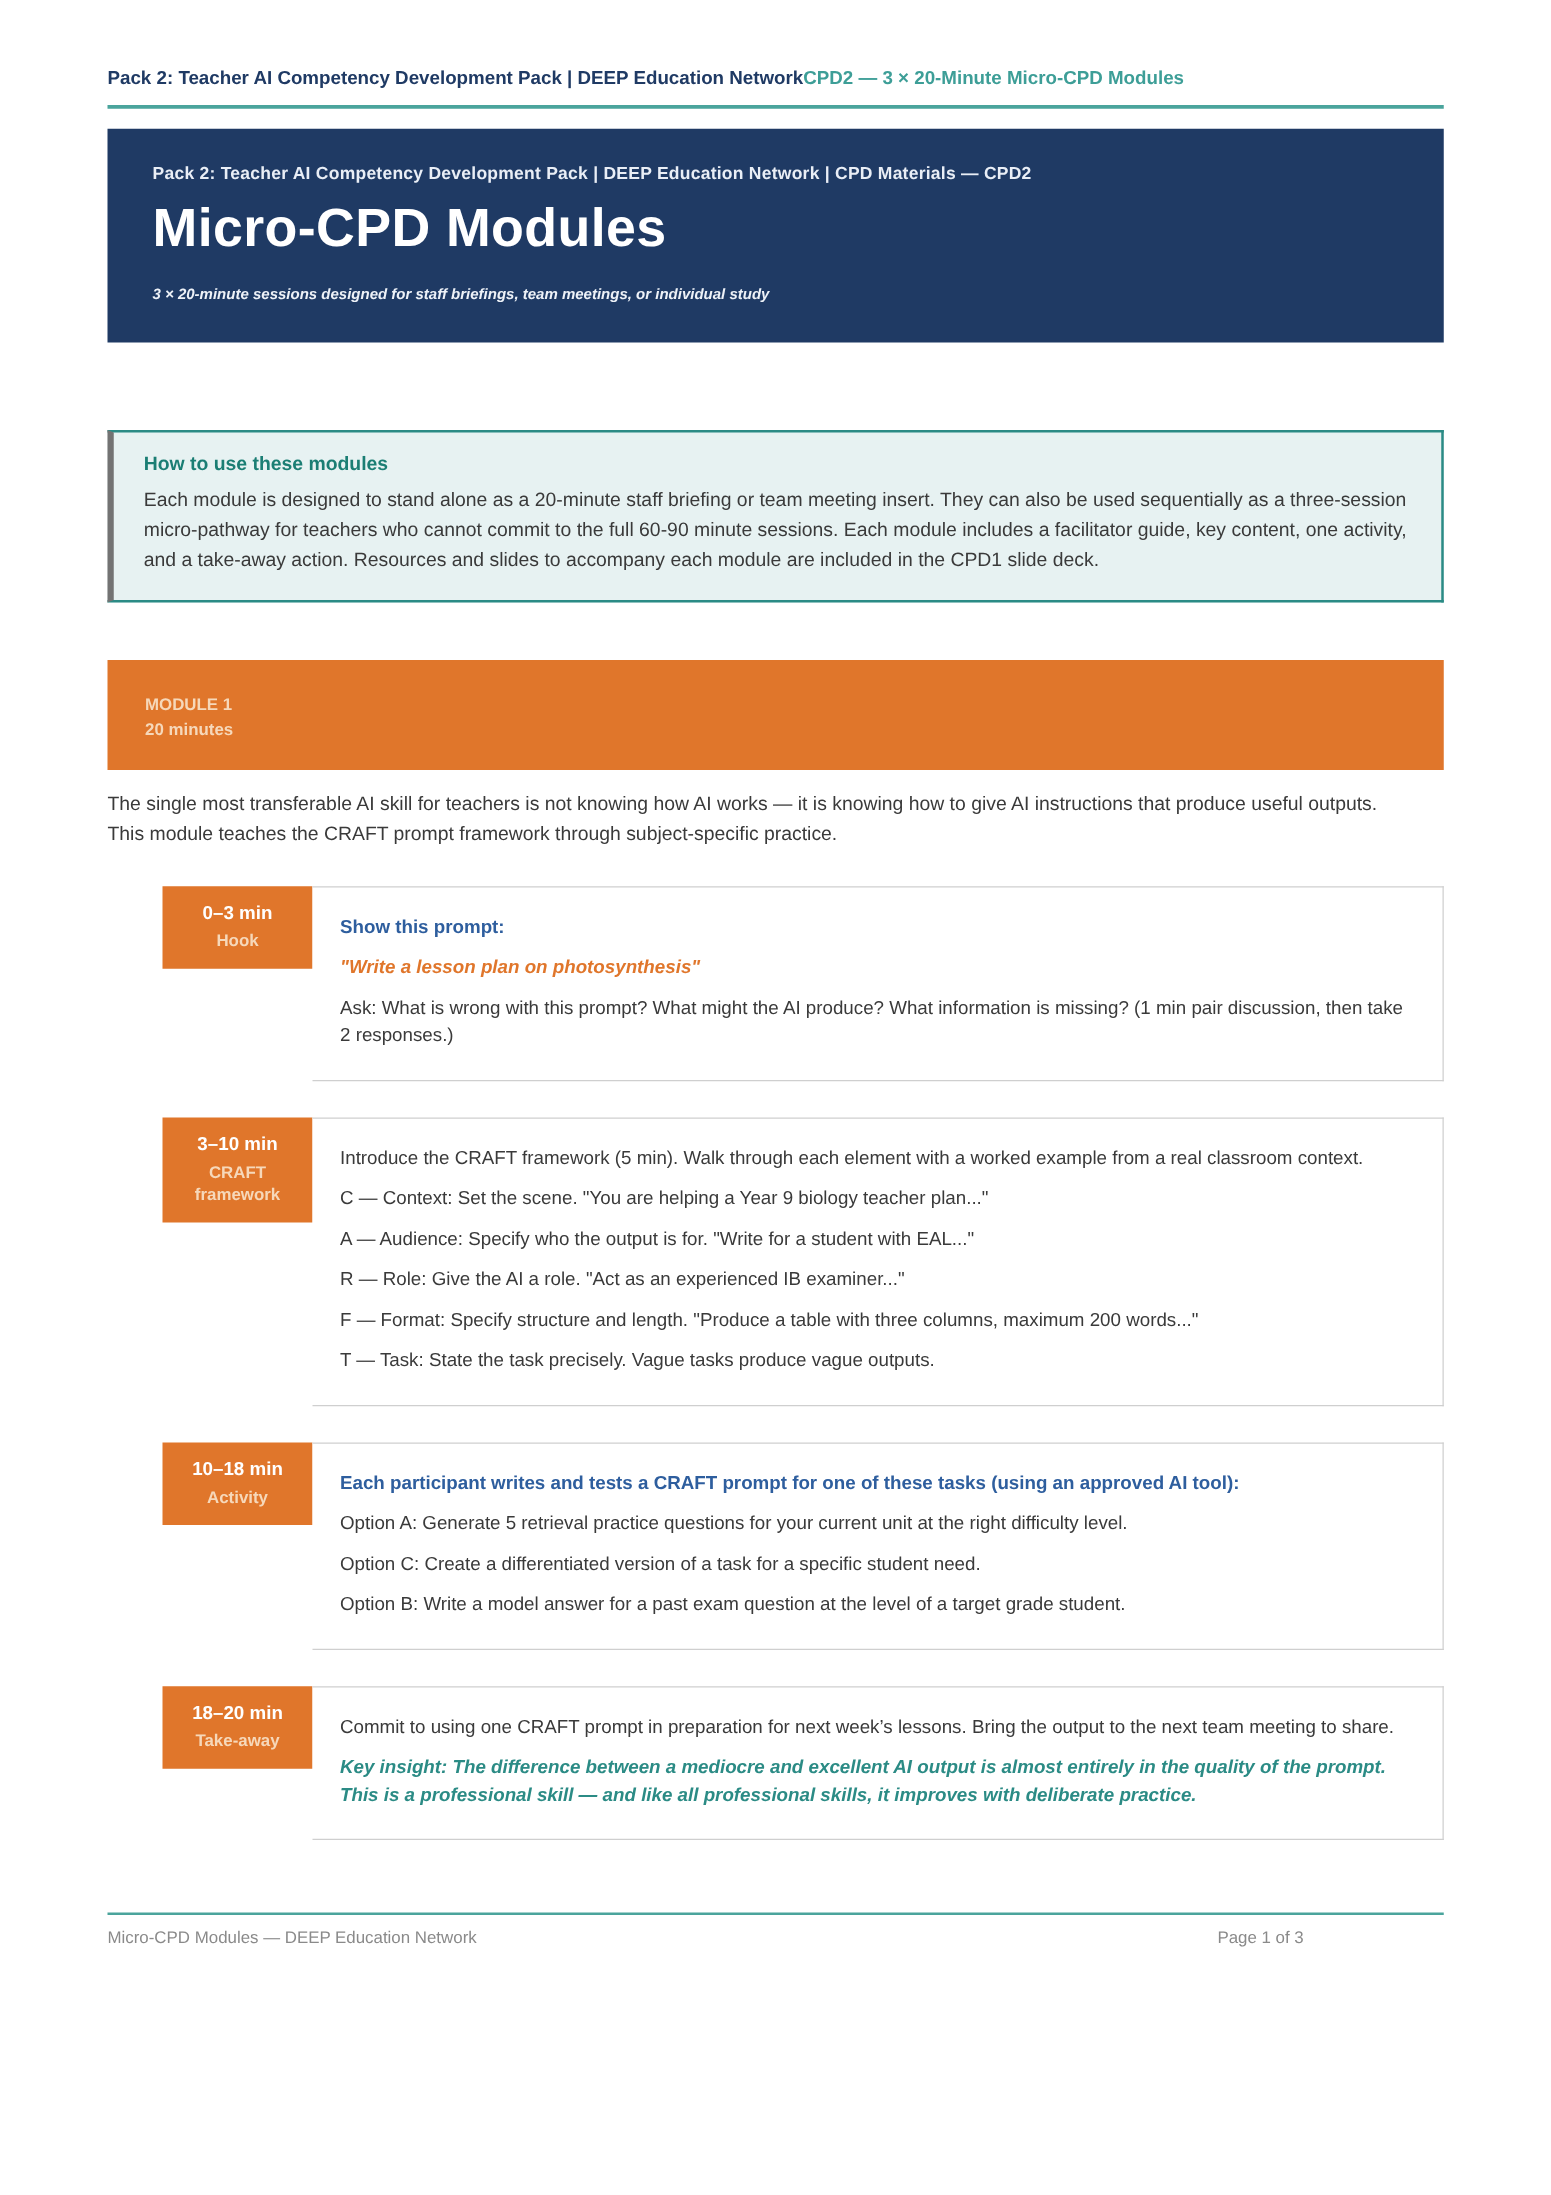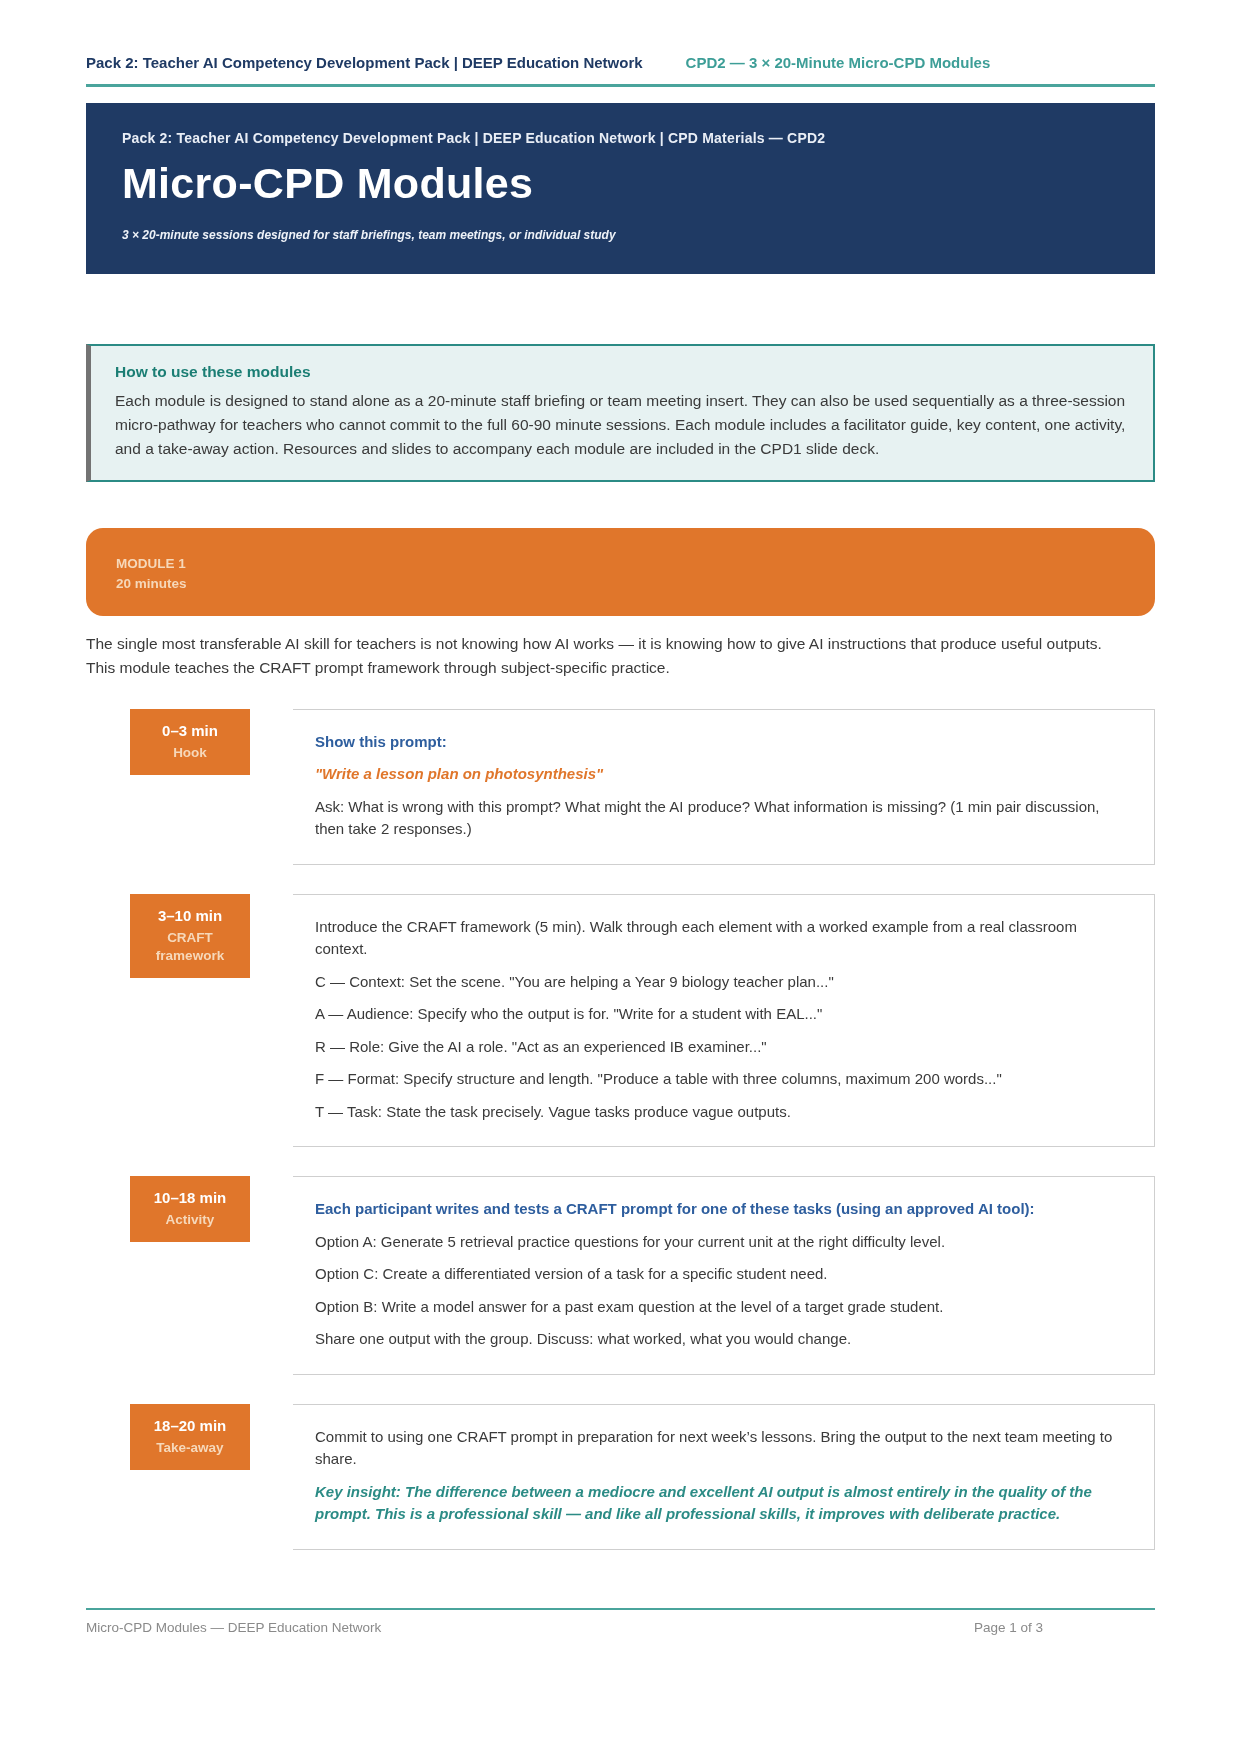--- a/index.html
+++ b/index.html
@@ -1,20 +1,20 @@
 <!DOCTYPE html>
 <html style="--navy: #1f3a64; --teal: #2b8b85; --teal-light: #4aa49c; --teal-text: #3d9e97; --orange: #e0762b; --heading-blue: #2e5e9e; --info-bg: #e7f2f2; --cream: #f6d8ba;"><head>
 <meta charset="utf-8">
 <style>
   :root{
     --navy:#1f3a64; --teal:#2b8b85; --teal-light:#4aa49c; --teal-text:#3d9e97;
     --orange:#e0762b; --heading-blue:#2e5e9e; --body-text:#3a3a3a;
     --info-bg:#e7f2f2; --cream:#f6d8ba; --footer-gray:#8a8a8a;
   }
-  *{box-sizing:border-box;gap:43px;}
+  *{box-sizing:border-box;}
   html,body{margin:0;padding:0;}
   body{
     width:1241px;height:1756px;overflow:hidden;background:#fff;
     padding:54px 86px 0;
     font-family:"Liberation Sans",sans-serif;color:var(--body-text);
   }
   
   .doc-header{
     display:flex;flex-wrap:nowrap;white-space:nowrap;
     font-size:15px;padding-bottom:13px;border-bottom:3px solid var(--teal-light);
@@ -28,21 +28,21 @@
   .banner-sub{margin-top:20px;font-size:12px;font-style:italic;font-weight:600;color:#eef2f8;}
   
   .infobox{
     margin-top:70px;background:var(--info-bg);
     border:2px solid var(--teal);border-left:5px solid #737373;
     padding:17px 24px 19px;
   }
   .infobox-heading{margin:0 0 8px;font-size:15.5px;font-weight:700;color:#1b7e74;}
   .infobox-body{margin:0;font-size:15.5px;line-height:1.55;}
   
-  .modbanner{margin-top:46px;background:var(--orange);color:#fff;display:flex;padding:21px 30px 25px;border-radius:17px;}
+  .modbanner{margin-top:46px;background:var(--orange);color:#fff;display:flex;padding:21px 30px 25px;}
   .modbanner-left{flex:0 0 152px;padding-top:7px;}
   .mod-label{display:block;font-size:13.5px;font-weight:700;color:var(--cream);}
   .mod-duration{display:block;margin-top:5px;font-size:13.5px;font-weight:600;color:var(--cream);}
   .mod-title{margin:0;font-size:29px;font-weight:700;}
   .mod-sub{margin-top:14px;font-size:15px;font-style:italic;font-weight:600;color:var(--cream);}
   
   .intro{font-size:15.5px;line-height:1.55;max-width:1040px;}
   
   .row{display:flex;align-items:flex-start;margin-top:29px;padding-left:44px;}
   .row-label{
@@ -120,21 +120,20 @@
     <div class="row">
       <div class="row-label">
         <span class="row-time">10–18 min</span>
         <span class="row-phase">Activity</span>
       </div>
       <div class="row-content">
         <p class="b-heading">Each participant writes and tests a CRAFT prompt for one of these tasks (using an approved AI tool):</p>
         <p class="b-text">Option A: Generate 5 retrieval practice questions for your current unit at the right difficulty level.</p>
         <p class="b-text">Option C: Create a differentiated version of a task for a specific student need.</p>
         <p class="b-text">Option B: Write a model answer for a past exam question at the level of a target grade student.</p>
-        <p class="b-text">Share one output with the group. Discuss: what worked, what you would change.</p>
       </div>
     </div>
     <div class="row">
       <div class="row-label">
         <span class="row-time">18–20 min</span>
         <span class="row-phase">Take-away</span>
       </div>
       <div class="row-content">
         <p class="b-text">Commit to using one CRAFT prompt in preparation for next week’s lessons. Bring the output to the next team meeting to share.</p>
         <p class="b-insight">Key insight: The difference between a mediocre and excellent AI output is almost entirely in the quality of the prompt. This is a professional skill — and like all professional skills, it improves with deliberate practice.</p>

